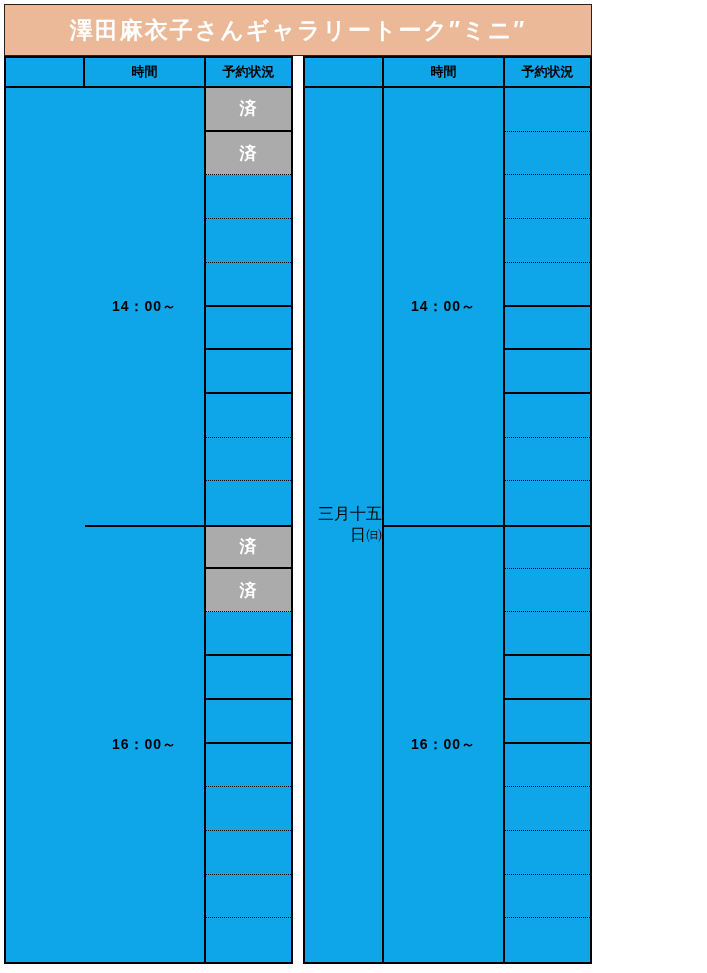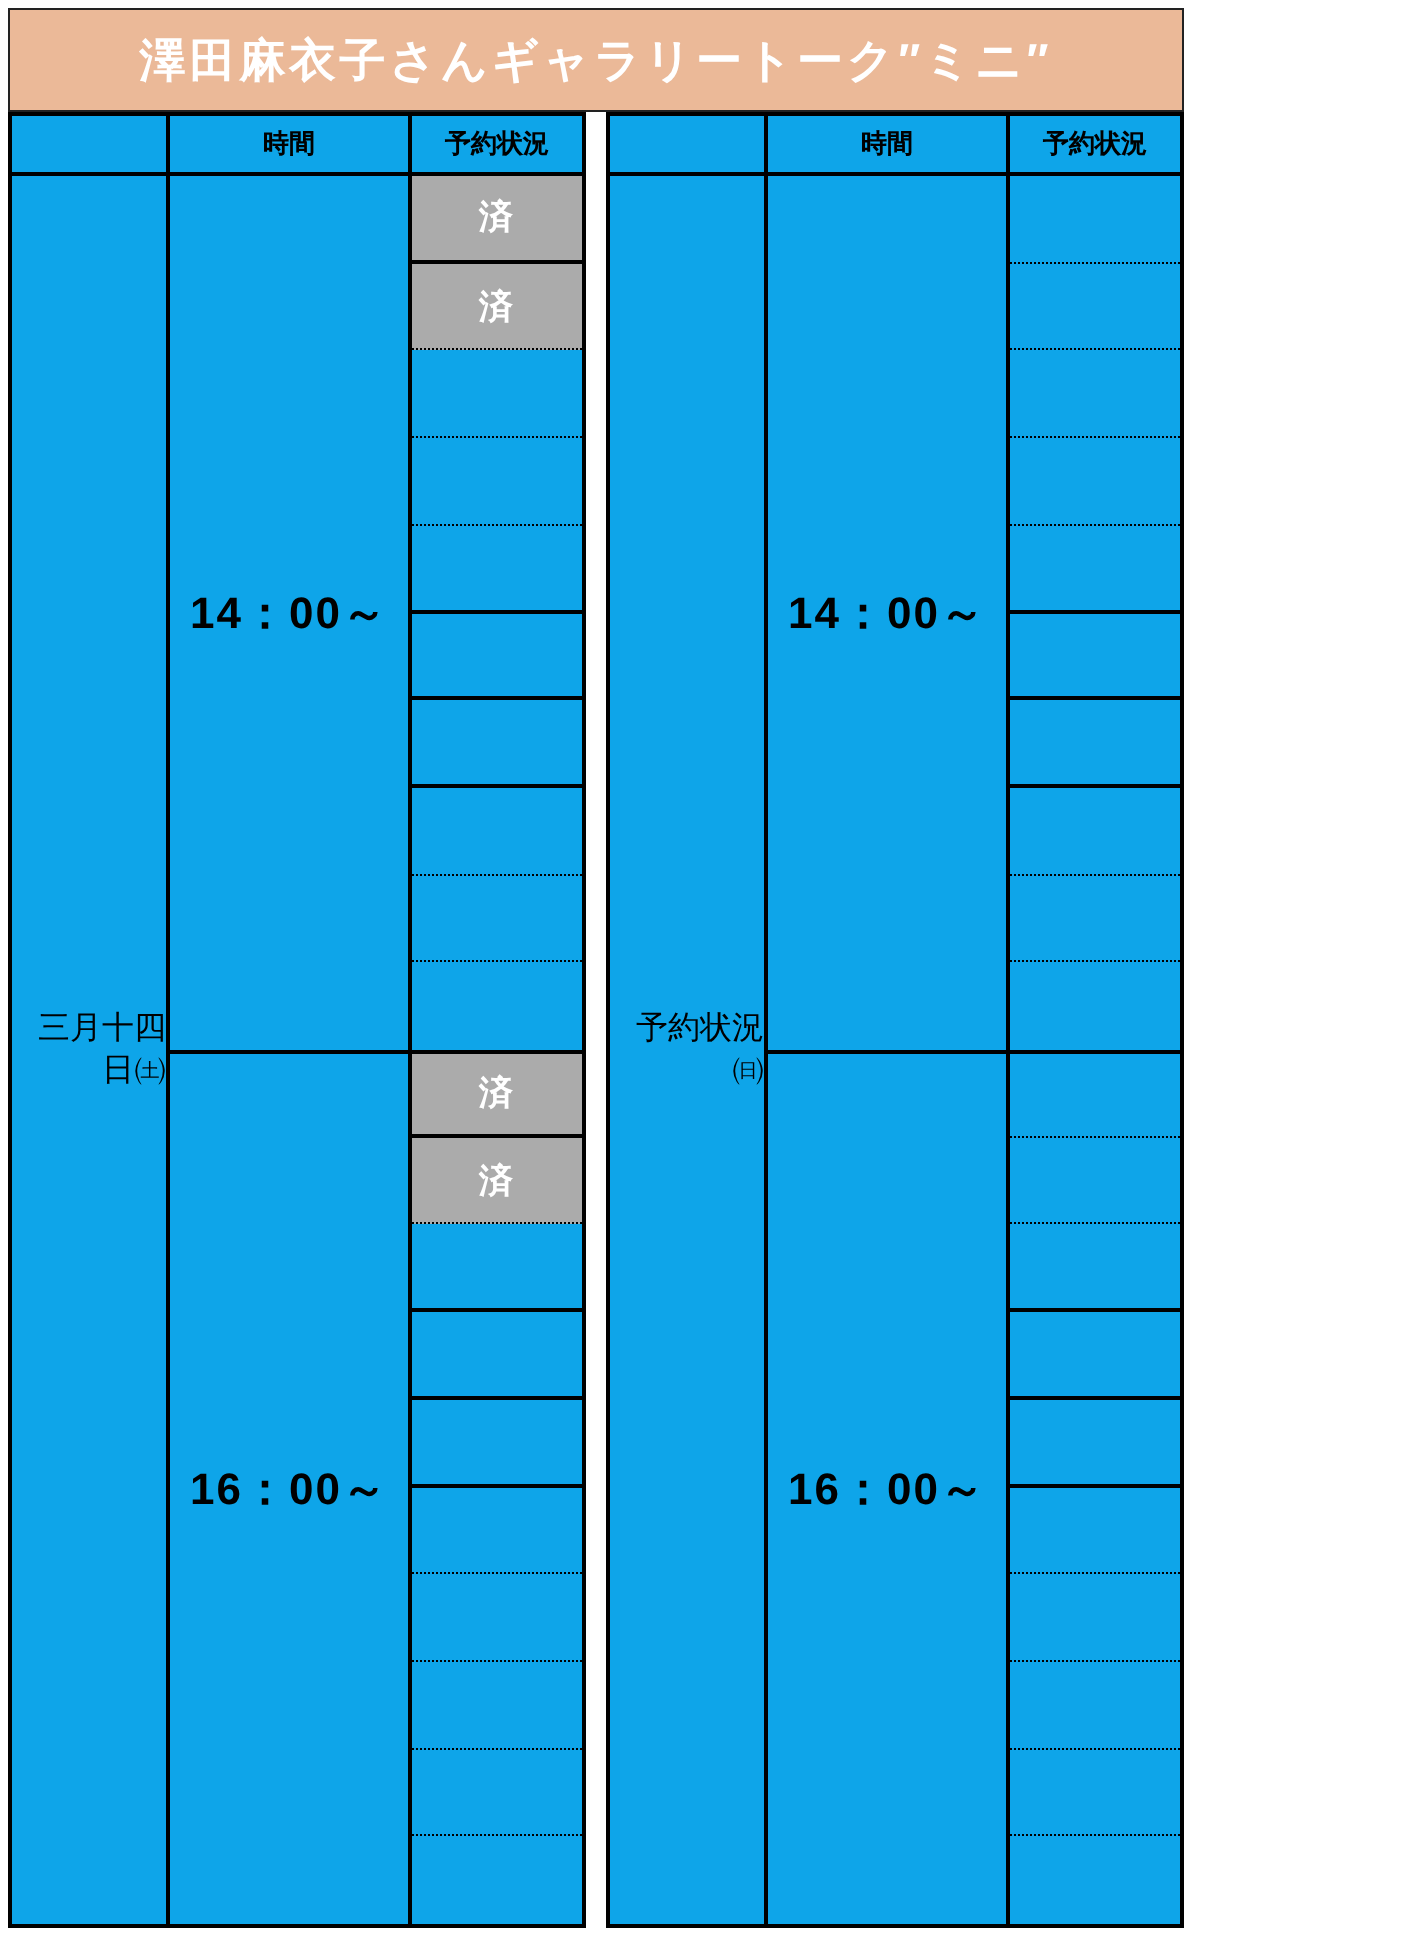--- a/index.html
+++ b/index.html
@@ -20,21 +20,21 @@
   .tables{display:flex;gap:10px;height:908px;}
   .day-table{
     flex:1;border:2px solid var(--line);background:#0ea5e9;
     display:grid;grid-template-columns:79px 121px 1fr;
     grid-template-rows:30px repeat(20,1fr);
   }
   .cell{display:flex;align-items:center;justify-content:center;box-sizing:border-box;}
   .hdr{border-bottom:2px solid var(--line);font-weight:bold;font-size:13px;}
   .rb{border-right:2px solid var(--line);}
   .date-cell{grid-column:1;grid-row:2 / span 20;}
-  .time-cell{grid-column:2;font-size:22px;font-weight:bold;letter-spacing:1px;}
+  .time-cell{grid-column:2;font-size:14px;font-weight:bold;letter-spacing:1px;}
   .slot{grid-column:3;}
   .b-solid{border-bottom:2px solid var(--line);}
   .b-dotted{border-bottom:1px dotted var(--line);}
   .b-none{border-bottom:none;}
   .block-start{border-top:2px solid var(--line);}
   .reserved{
     background:var(--reserved-bg);color:var(--reserved-text);
     font-weight:bold;font-size:17px;letter-spacing:1px;
   }
 </style>
@@ -43,23 +43,20 @@
 
 <div class="sheet">
   <div class="title-bar">
     <span class="title-text">澤田麻衣子さんギャラリートーク″ミニ″</span>
   </div>
   <div class="tables" id="tables">
       <div class="day-table">
         <div class="cell hdr rb"></div>
         <div class="cell hdr rb">時間</div>
         <div class="cell hdr">予約状況</div>
-        <div class="cell date-cell rb">
-          <div>三月十四日㈯</div>
-        </div>
         <div class="cell time-cell rb" style="grid-row: 2 / span 10;">14：00～</div>
         <div class="cell slot b-solid reserved" style="grid-row: 2;">済</div>
         <div class="cell slot b-dotted reserved" style="grid-row: 3;">済</div>
         <div class="cell slot b-dotted" style="grid-row: 4;"></div>
         <div class="cell slot b-dotted" style="grid-row: 5;"></div>
         <div class="cell slot b-solid" style="grid-row: 6;"></div>
         <div class="cell slot b-solid" style="grid-row: 7;"></div>
         <div class="cell slot b-solid" style="grid-row: 8;"></div>
         <div class="cell slot b-dotted" style="grid-row: 9;"></div>
         <div class="cell slot b-dotted" style="grid-row: 10;"></div>
@@ -74,21 +71,21 @@
         <div class="cell slot b-dotted" style="grid-row: 18;"></div>
         <div class="cell slot b-dotted" style="grid-row: 19;"></div>
         <div class="cell slot b-dotted" style="grid-row: 20;"></div>
         <div class="cell slot b-none" style="grid-row: 21;"></div>
       </div>
       <div class="day-table">
         <div class="cell hdr rb"></div>
         <div class="cell hdr rb">時間</div>
         <div class="cell hdr">予約状況</div>
         <div class="cell date-cell rb">
-          <div>予約状況㈰</div>
+          <div>三月十五日㈰</div>
         </div>
         <div class="cell time-cell rb" style="grid-row: 2 / span 10;">14：00～</div>
         <div class="cell slot b-dotted" style="grid-row: 2;"></div>
         <div class="cell slot b-dotted" style="grid-row: 3;"></div>
         <div class="cell slot b-dotted" style="grid-row: 4;"></div>
         <div class="cell slot b-dotted" style="grid-row: 5;"></div>
         <div class="cell slot b-solid" style="grid-row: 6;"></div>
         <div class="cell slot b-solid" style="grid-row: 7;"></div>
         <div class="cell slot b-solid" style="grid-row: 8;"></div>
         <div class="cell slot b-dotted" style="grid-row: 9;"></div>

